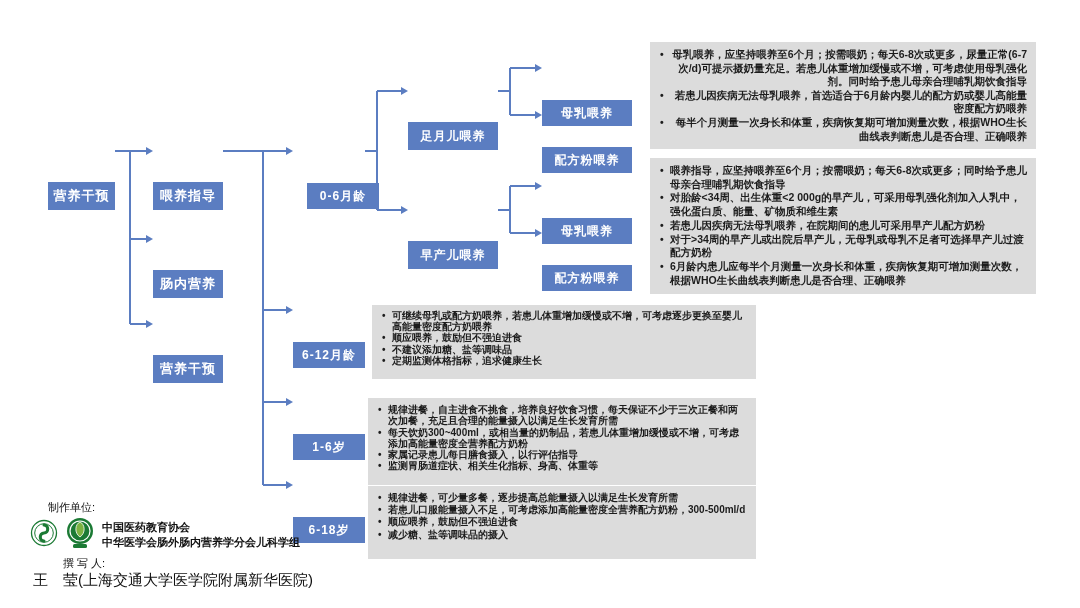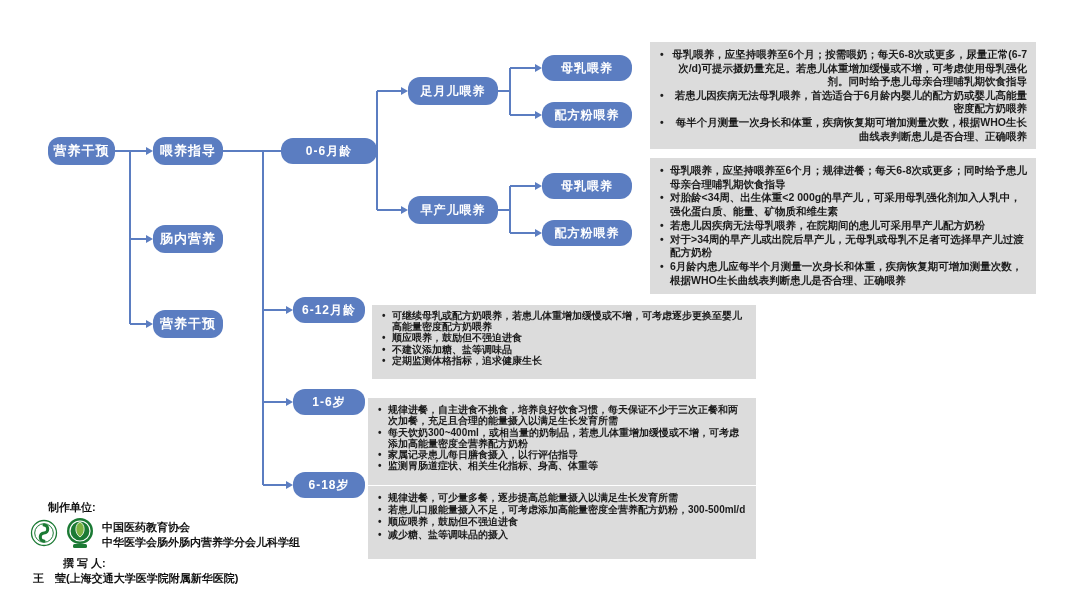--- a/index.html
+++ b/index.html
@@ -1,22 +1,22 @@
 <!DOCTYPE html>
 <html lang="zh" style="--background: #ffffff; --node_blue: #5b7dc1; --node_text: #ffffff; --connector: #5b7dc1; --info_bg: #dcdcdc; --info_text: #1c1c1c; --logo_green: #1b7a34; --logo_leaf: #7cb342;"><head>
 <meta charset="utf-8">
 <style>
   html,body { margin:0; padding:0; background:#fff; }
   body { font-family:"Liberation Sans", sans-serif; }
   .canvas { position:relative; width:1080px; height:608px; background:var(--background,#ffffff); overflow:hidden; }
 
   
   .node { position:absolute; background:var(--node_blue,#5b7dc1); color:var(--node_text,#ffffff);
-          border-radius:12px; display:flex; align-items:center; justify-content:center;
-          font-weight:bold; letter-spacing:1px; box-sizing:border-box; }
+          border-radius:0; display:flex; align-items:center; justify-content:center;
+          font-weight:bold; letter-spacing:1px; box-sizing:border-box;margin-top:45px; }
   .node.lg { font-size:13px; }
   .node.sm { font-size:12px; }
 
   
   .connector { position:absolute; left:0; top:0; pointer-events:none; }
   .connector path { stroke:var(--connector,#5b7dc1); stroke-width:2; fill:none; }
   .connector polygon { fill:var(--connector,#5b7dc1); }
 
   
   .info { position:absolute; background:var(--info_bg,#dcdcdc); color:var(--info_text,#1c1c1c);
@@ -24,24 +24,24 @@
   .info ul { margin:0; padding:0; list-style:none; }
   .info li { position:relative; padding-left:11px; }
   .info li::before { content:"•"; position:absolute; left:1px; }
   .info.b1 { left:650px; top:42px;  width:386px; height:107px; font-size:10.5px; line-height:13.6px;text-align:right; }
   .info.b2 { left:650px; top:158px; width:386px; height:136px; font-size:10.5px; line-height:13.7px; }
   .info.b3 { left:372px; top:305px; width:384px; height:74px;  font-size:10px;   line-height:11.2px; padding-top:5px; }
   .info.b4 { left:368px; top:398px; width:388px; height:87px;  font-size:10px;   line-height:11.3px; }
   .info.b5 { left:368px; top:486px; width:388px; height:73px;  font-size:10px;   line-height:12.2px; }
 
   
-  .footer-label { position:absolute; font-size:11px; font-weight:bold; color:#111;padding-left:15px; }
+  .footer-label { position:absolute; font-size:11px; font-weight:normal; color:#111;padding-left:15px; }
   .logos { position:absolute; left:30px; top:516px; display:flex; align-items:center; gap:6px; }
   .org-lines { position:absolute; left:102px; top:521px; font-size:11px; font-weight:bold; color:#111; line-height:15px;font-family:Liberation Mono, monospace; }
-  .author-line { position:absolute; left:33px; top:571px; font-size:11px; font-weight:bold; color:#111; }
+  .author-line { position:absolute; left:33px; top:571px; font-size:15px; font-weight:normal; color:#111; }
 </style>
 </head>
 <body>
 
 <div class="canvas">
 
   <svg class="connector" width="1080" height="608" viewBox="0 0 1080 608">
 
     <path d="M115 151 H130 V324"></path>
     <path d="M130 151 H146"></path>
@@ -86,21 +86,21 @@
   <div class="node lg" style="left:153px;top:137px;width:70px;height:28px;">
     <span>喂养指导</span>
   </div>
   <div class="node lg" style="left:153px;top:225px;width:70px;height:28px;">
     <span>肠内营养</span>
   </div>
   <div class="node lg" style="left:153px;top:310px;width:70px;height:28px;">
     <span>营养干预</span>
   </div>
 
-  <div class="node sm" style="left:281px;top:138px;width:96px;height:26px;">
+  <div class="node sm" style="left:307px;top:138px;width:72px;height:26px;">
     <span>0-6月龄</span>
   </div>
   <div class="node sm" style="left:293px;top:297px;width:72px;height:26px;">
     <span>6-12月龄</span>
   </div>
   <div class="node sm" style="left:293px;top:389px;width:72px;height:26px;">
     <span>1-6岁</span>
   </div>
   <div class="node sm" style="left:293px;top:472px;width:72px;height:26px;">
     <span>6-18岁</span>
@@ -128,21 +128,21 @@
 
   <div class="info b1">
     <ul>
       <li>母乳喂养，应坚持喂养至6个月；按需喂奶；每天6-8次或更多，尿量正常(6-7次/d)可提示摄奶量充足。若患儿体重增加缓慢或不增，可考虑使用母乳强化剂。同时给予患儿母亲合理哺乳期饮食指导</li>
       <li>若患儿因疾病无法母乳喂养，首选适合于6月龄内婴儿的配方奶或婴儿高能量密度配方奶喂养</li>
       <li>每半个月测量一次身长和体重，疾病恢复期可增加测量次数，根据WHO生长曲线表判断患儿是否合理、正确喂养</li>
     </ul>
   </div>
   <div class="info b2">
     <ul>
-      <li>母乳喂养，应坚持喂养至6个月；规律进餐；每天6-8次或更多；同时给予患儿母亲合理哺乳期饮食指导</li>
+      <li>喂养指导，应坚持喂养至6个月；按需喂奶；每天6-8次或更多；同时给予患儿母亲合理哺乳期饮食指导</li>
       <li>对胎龄&lt;34周、出生体重&lt;2 000g的早产儿，可采用母乳强化剂加入人乳中，强化蛋白质、能量、矿物质和维生素</li>
       <li>若患儿因疾病无法母乳喂养，在院期间的患儿可采用早产儿配方奶粉</li>
       <li>对于&gt;34周的早产儿或出院后早产儿，无母乳或母乳不足者可选择早产儿过渡配方奶粉</li>
       <li>6月龄内患儿应每半个月测量一次身长和体重，疾病恢复期可增加测量次数，根据WHO生长曲线表判断患儿是否合理、正确喂养</li>
     </ul>
   </div>
   <div class="info b3">
     <ul>
       <li>可继续母乳或配方奶喂养，若患儿体重增加缓慢或不增，可考虑逐步更换至婴儿高能量密度配方奶喂养</li>
       <li>顺应喂养，鼓励但不强迫进食</li>

